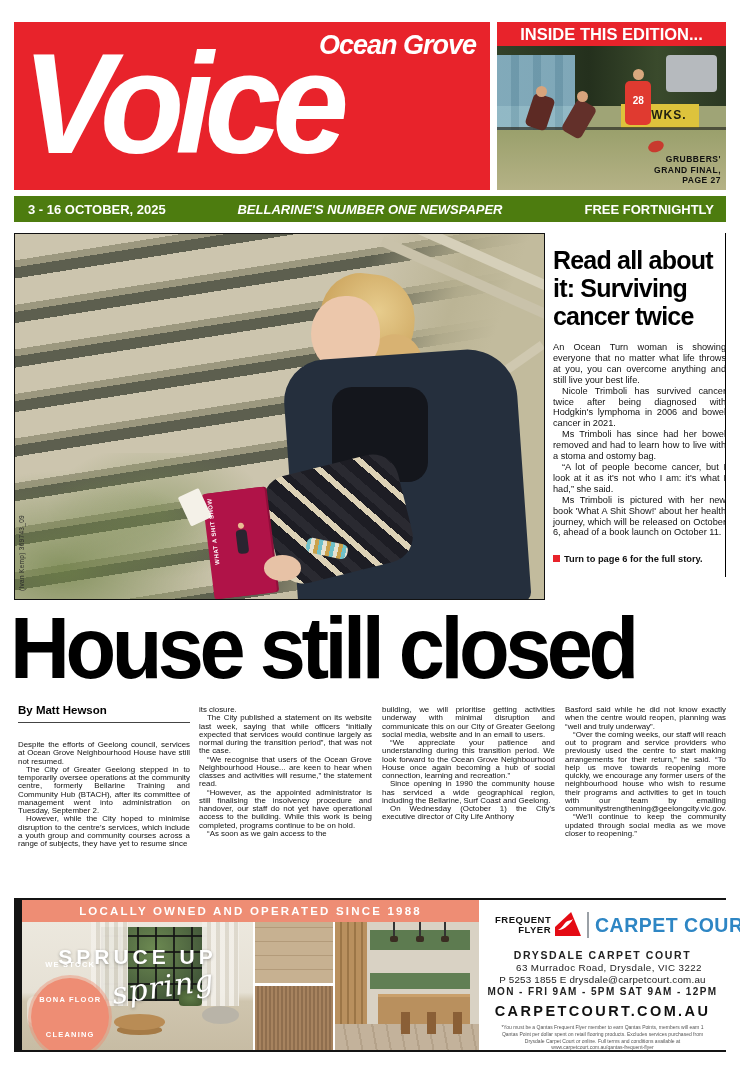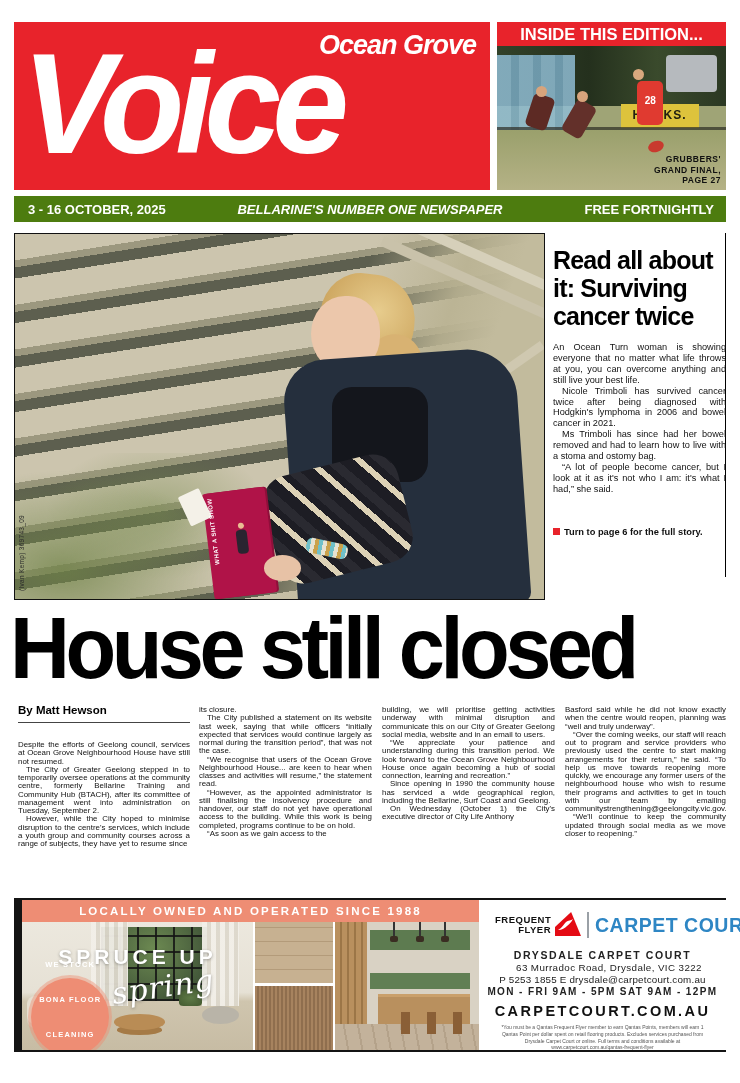--- a/index.html
+++ b/index.html
@@ -74,21 +74,21 @@
               repeating-linear-gradient(90deg,#6fc0c9 0 4px,#e6e2d2 4px 8px,#caa24c 8px 12px); border-radius:6px; transform:rotate(12deg); }
   .photo-credit { position:absolute; left:3px; bottom:8px; color:#2b2b2b; font-size:6.5px;
                   writing-mode:vertical-rl; transform:rotate(180deg); letter-spacing:.3px; }
 
   
   .lead-rule { left:552px; top:233px; width:174px; height:344px; border-right:1.4px solid #000; }
   .lead { left:553px; top:246px; width:173px; }
   .lead h1 { font-size:25px; line-height:1.12; letter-spacing:-.8px; font-weight:bold; color:#000; margin-bottom:12px; }
   .lead p { font-size:9.2px; line-height:10.9px; text-align:justify; color:#111; }
   .lead p + p { text-indent:9px; }
-  .turnline { margin-top:32px; font-size:9.3px; font-weight:bold; color:#111; }
+  .turnline { margin-top:16px; font-size:9.3px; font-weight:bold; color:#111; }
   .redsq { display:inline-block; width:7px; height:7px; background:#e8232b; margin-right:4px; }
 
   
   .bigHead { left:10px; top:604px; width:724px; height:100px; color:#000; font-weight:bold;
              font-size:83px; letter-spacing:-4.5px; line-height:1.0; transform:scaleY(1.06); transform-origin:top left; white-space:nowrap; }
   .byline { left:18px; top:704px; width:172px; font-size:11.5px; font-weight:bold; color:#000;
             border-bottom:1.6px solid #444; padding-bottom:6px; }
   .col { top:706px; height:188px; overflow:hidden; }
   .col p { font-size:7.9px; line-height:8.25px; text-align:justify; color:#111; }
   .col p + p { text-indent:8px; }
@@ -174,21 +174,21 @@
     <div class="trees"></div>
     <div class="panels"></div>
     <div class="van"></div>
     <div class="sign">HAWKS.</div>
     <div class="fence"></div>
     <div class="grass"></div>
     <div class="p-torso" style="left:14%;top:34%;width:22px;height:34px;background:#5d2a24;transform:rotate(18deg);"></div>
     <div class="p-head" style="left:17%;top:28%;"></div>
     <div class="p-torso" style="left:31%;top:38%;width:22px;height:36px;background:#63302a;transform:rotate(30deg);"></div>
     <div class="p-head" style="left:35%;top:31%;"></div>
-    <div class="p-torso" style="left:56%;top:24%;width:26px;height:44px;background:#e03a30;color:#fff;font-weight:bold;font-size:10px;text-align:center;line-height:40px;margin-left:12px;">28</div>
+    <div class="p-torso" style="left:56%;top:24%;width:26px;height:44px;background:#e03a30;color:#fff;font-weight:bold;font-size:10px;text-align:center;line-height:40px;">28</div>
     <div class="p-head" style="left:59.5%;top:16%;background:#d9a87e;"></div>
     <div class="ball"></div>
     <div class="footy-caption">
       <div>GRUBBERS'</div>
       <div>GRAND FINAL,</div>
       <div>PAGE 27</div>
     </div>
   </div>
 
   <div class="abs dateline">
@@ -217,20 +217,21 @@
     <div class="photo-credit">(Ivan Kemp) 369743_09</div>
   </div>
 
   <div class="abs lead-rule"></div>
   <div class="abs lead">
     <h1>Read all about it: Surviving cancer twice</h1>
     <p>An Ocean Turn woman is showing everyone that no matter what life throws at you, you can overcome anything and still live your best life.</p>
     <p>Nicole Trimboli has survived cancer twice after being diagnosed with Hodgkin's lymphoma in 2006 and bowel cancer in 2021.</p>
     <p>Ms Trimboli has since had her bowel removed and had to learn how to live with a stoma and ostomy bag.</p>
     <p>“A lot of people become cancer, but I look at it as it's not who I am: it's what I had,” she said.</p>
+    <p>Ms Trimboli is pictured with her new book 'What A Shit Show!' about her health journey, which will be released on October 6, ahead of a book launch on October 11.</p>
     <div class="turnline">
       <span class="redsq"></span><span>Turn to page 6 for the full story.</span>
     </div>
   </div>
 
   <div class="abs bigHead">House still closed</div>
   <div class="abs byline">By Matt Hewson</div>
 
   <div class="abs col col1">
     <p>Despite the efforts of Geelong council, services at Ocean Grove Neighbourhood House have still not resumed.</p>

